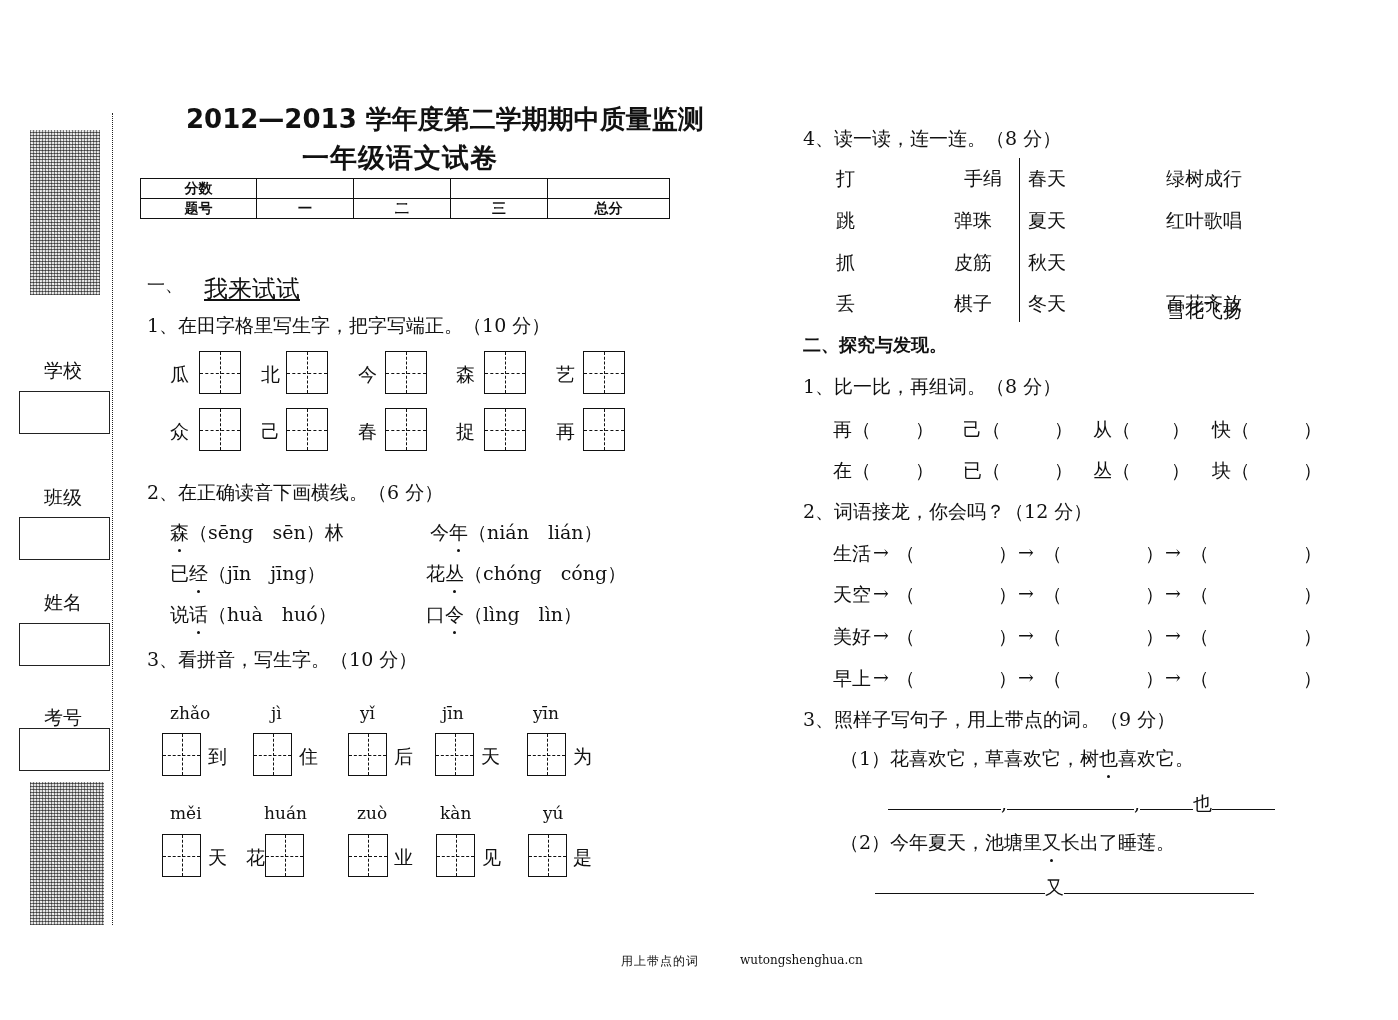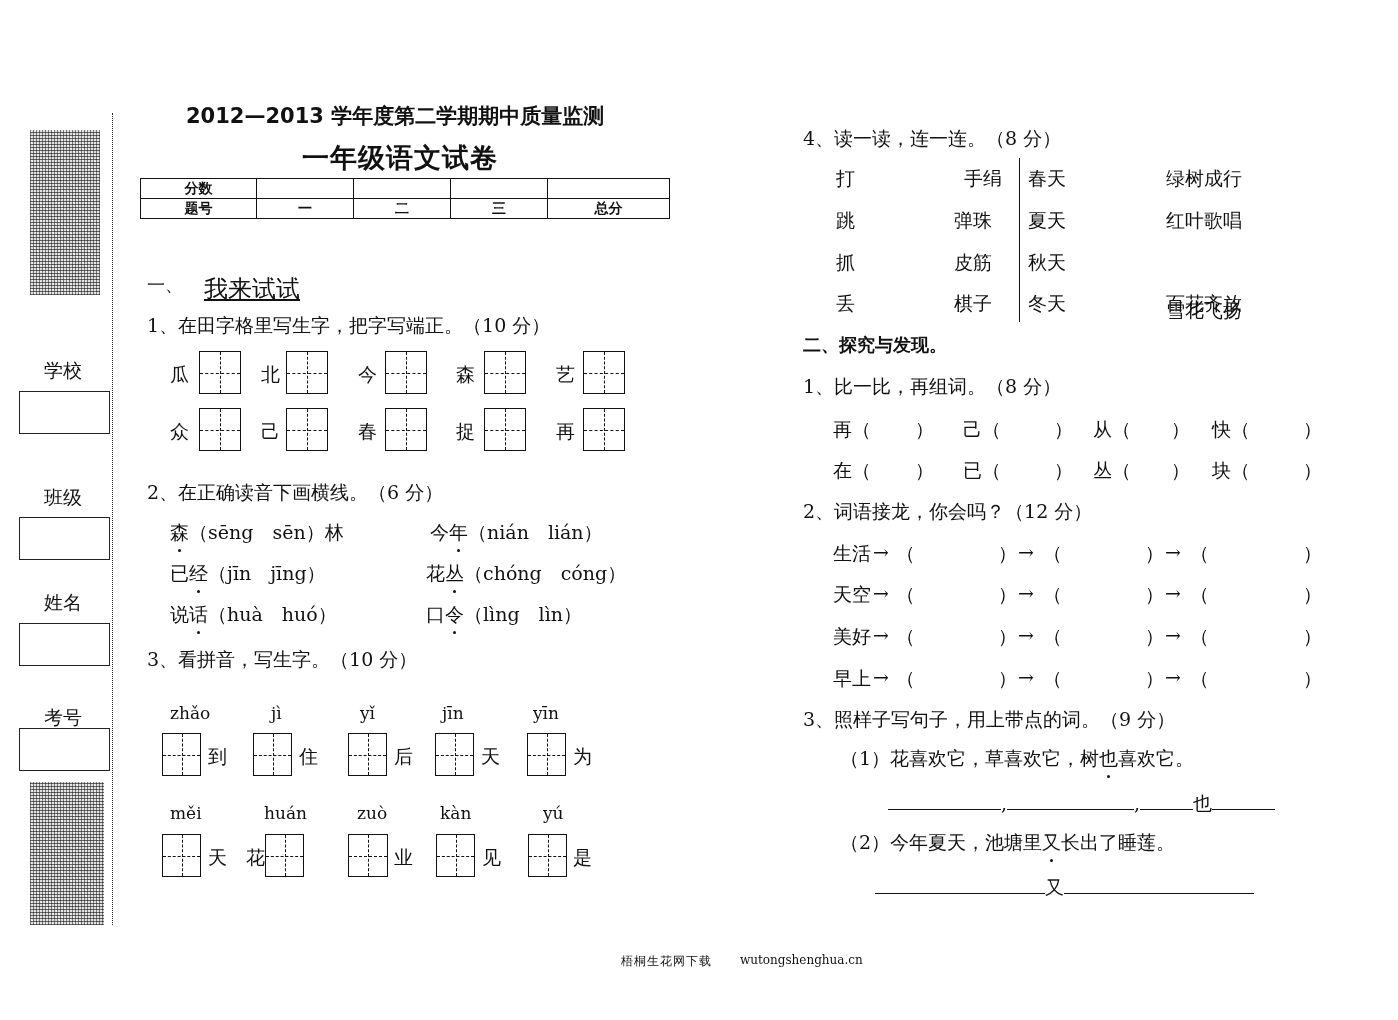--- a/index.html
+++ b/index.html
@@ -37,21 +37,21 @@
 
 <div class="abs serif fs19" style="left:44px;top:358px;">学校</div>
 <div class="abs info-box" style="left:19px;top:391px;width:89px;height:41px;"></div>
 <div class="abs serif fs19" style="left:44px;top:485px;">班级</div>
 <div class="abs info-box" style="left:19px;top:517px;width:89px;height:41px;"></div>
 <div class="abs serif fs19" style="left:44px;top:590px;">姓名</div>
 <div class="abs info-box" style="left:19px;top:623px;width:89px;height:41px;"></div>
 <div class="abs serif fs19" style="left:44px;top:695px;margin-top:10px;">考号</div>
 <div class="abs info-box" style="left:19px;top:728px;width:89px;height:41px;"></div>
 
-<div class="abs sans" style="left:186px;top:102px;font-size:21px;font-weight:bold;">2012—2013 学年度第二学期期中质量监测</div>
+<div class="abs sans" style="left:186px;top:102px;font-size:26px;font-weight:bold;">2012—2013 学年度第二学期期中质量监测</div>
 <div class="abs sans" style="left:302px;top:140px;font-size:27px;font-weight:bold;letter-spacing:1px;">一年级语文试卷</div>
 
 <table class="score">
   <tbody>
       <tr>
     <td>分数</td>
     <td></td>
     <td></td>
     <td></td>
     <td></td>
@@ -265,14 +265,14 @@
 <div class="abs serif fs19" style="left:888px;top:791px;white-space:nowrap;">
   <span class="blank" style="width:113px;"></span><span>,</span><span class="blank" style="width:127px;"></span><span>,</span><span class="blank" style="width:53px;"></span><span>也</span><span class="blank" style="width:63px;"></span>
 </div>
 <div class="abs serif fs19" style="left:840px;top:830px;">
   <span>（2）今年夏天，池塘里</span><span class="dot">又</span><span>长出了睡莲。</span>
 </div>
 <div class="abs serif fs19" style="left:875px;top:875px;white-space:nowrap;">
   <span class="blank" style="width:170px;"></span><span>又</span><span class="blank" style="width:190px;"></span>
 </div>
 
-<div class="abs serif" style="left:621px;top:953px;font-size:12px;letter-spacing:1px;">梧桐生花网下载</div>
+<div class="abs serif" style="left:621px;top:953px;font-size:12px;letter-spacing:1px;">用上带点的词</div>
 <div class="abs serif" style="left:740px;top:953px;font-size:12px;">wutongshenghua.cn</div>
 
 </body></html>

